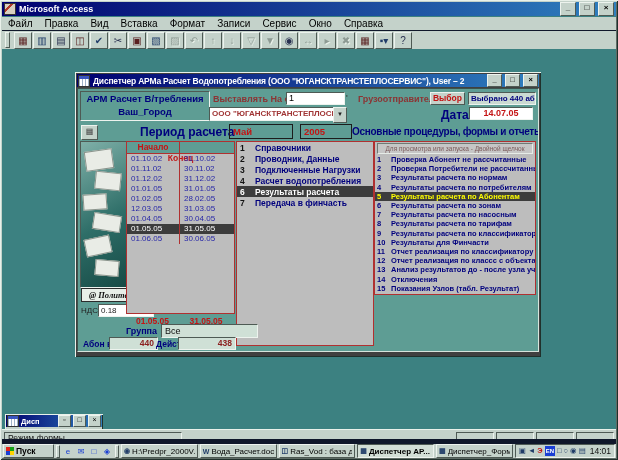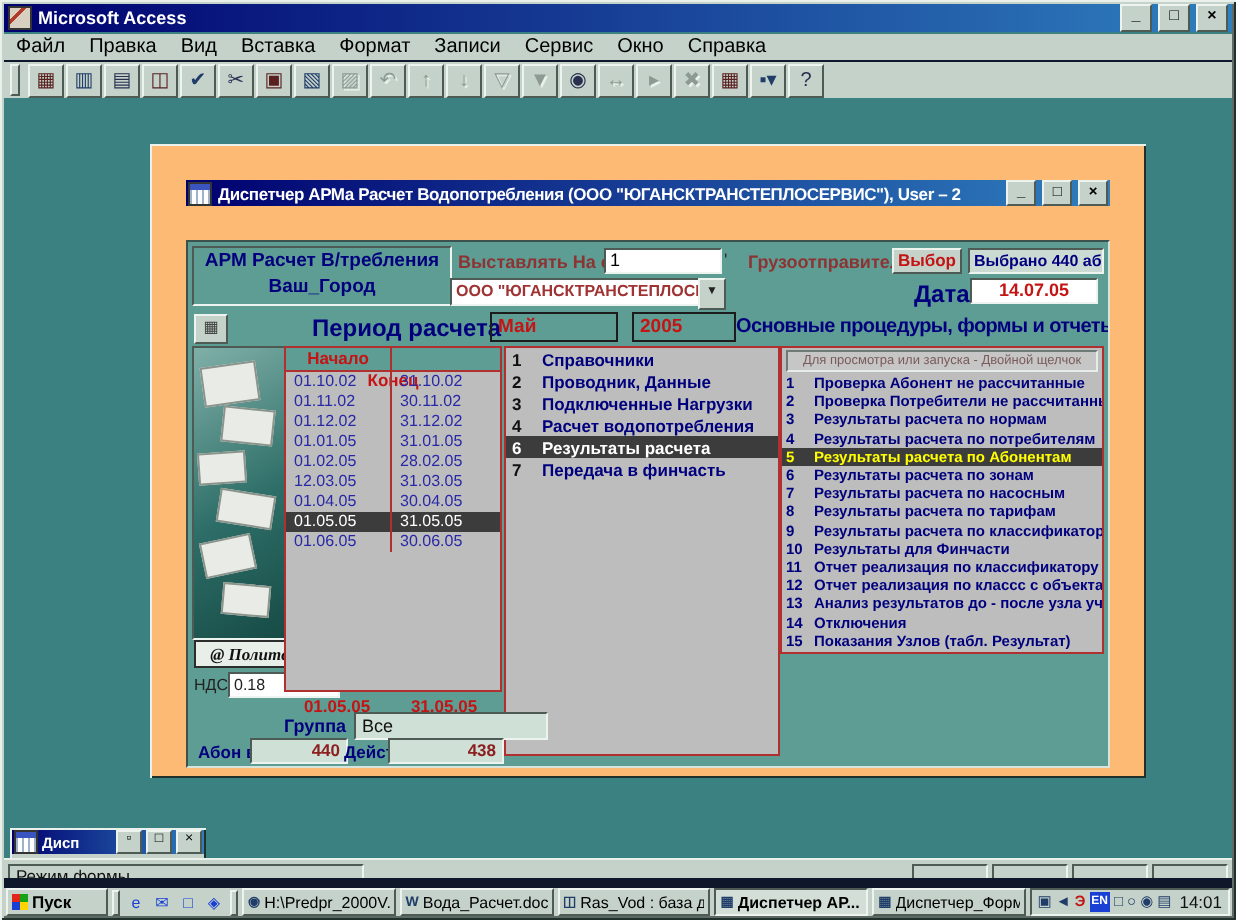--- a/index.html
+++ b/index.html
@@ -24,30 +24,30 @@
   .tb-handle{width:3px;height:14px;border:1px solid;border-color:#edf3ee #4e5a54 #4e5a54 #edf3ee;margin-right:3px;}
   .tbtn{width:16px;height:15px;display:flex;align-items:center;justify-content:center;
     font-size:10px;color:#283050;}
   .tbtn.disabled{color:#8d9a93;text-shadow:1px 1px 0 #e9f1ea;}
   .tbtn:nth-of-type(3n+1){color:#5a2020;}
   .tbtn:nth-of-type(3n+2){color:#203c68;}
   .tbtn.disabled:nth-of-type(n){color:#8d9a93;}
   
   #mdi{position:absolute;left:2px;top:49px;right:2px;bottom:30px;background:#3c8181;overflow:hidden;}
   
-  #formwin{position:absolute;left:73px;top:23px;width:462px;height:281px;background:#fdba74;padding:18px;
+  #formwin{position:absolute;left:73px;top:23px;width:462px;height:281px;background:#404040;padding:2px;
     box-shadow:inset 1px 1px 0 #e9f1ea, inset -1px -1px 0 #20302b;}
   .form-titlebar{height:13px;background:linear-gradient(90deg,#00006f,#2f7fbe);display:flex;align-items:center;gap:3px;
     color:#fff;font-size:8.5px;font-weight:bold;padding:0 1px;letter-spacing:-0.2px;}
   .form-titlebar .ttl{flex:1;overflow:hidden;white-space:nowrap;}
   .form-titlebar .winbtn{width:13px;height:11px;font-size:7.5px;line-height:9px;}
   .formicon{width:10px;height:10px;background:#fff;border:1px solid #333;
     background-image:linear-gradient(#3a55c0 0 3px,transparent 3px),linear-gradient(90deg,#9fb2c8 1px,transparent 1px);
     background-size:100% 100%,3px 3px;flex:0 0 auto;}
-  #client{position:relative;margin-top:17px;height:262px;background:#5e9d94;overflow:hidden;
+  #client{position:relative;margin-top:1px;height:262px;background:#5e9d94;overflow:hidden;
     border:1px solid;border-color:#3d524c #d7e4dc #d7e4dc #3d524c;}
   .navy{color:#00007e;font-weight:bold;}
   .dred{color:#8c3434;font-weight:bold;}
   .red{color:#c41414;font-weight:bold;}
   .abs{position:absolute;}
   
   #arm-box{left:2px;top:2px;width:128px;height:28px;text-align:center;font-size:9.5px;line-height:13px;}
   #acc-label{left:135px;top:5px;font-size:9px;}
   #acc-input{left:208px;top:3px;width:55px;height:11px;font-size:9px;padding-left:2px;}
   #tick{left:268px;top:4px;font-size:9px;color:#30302a;}

